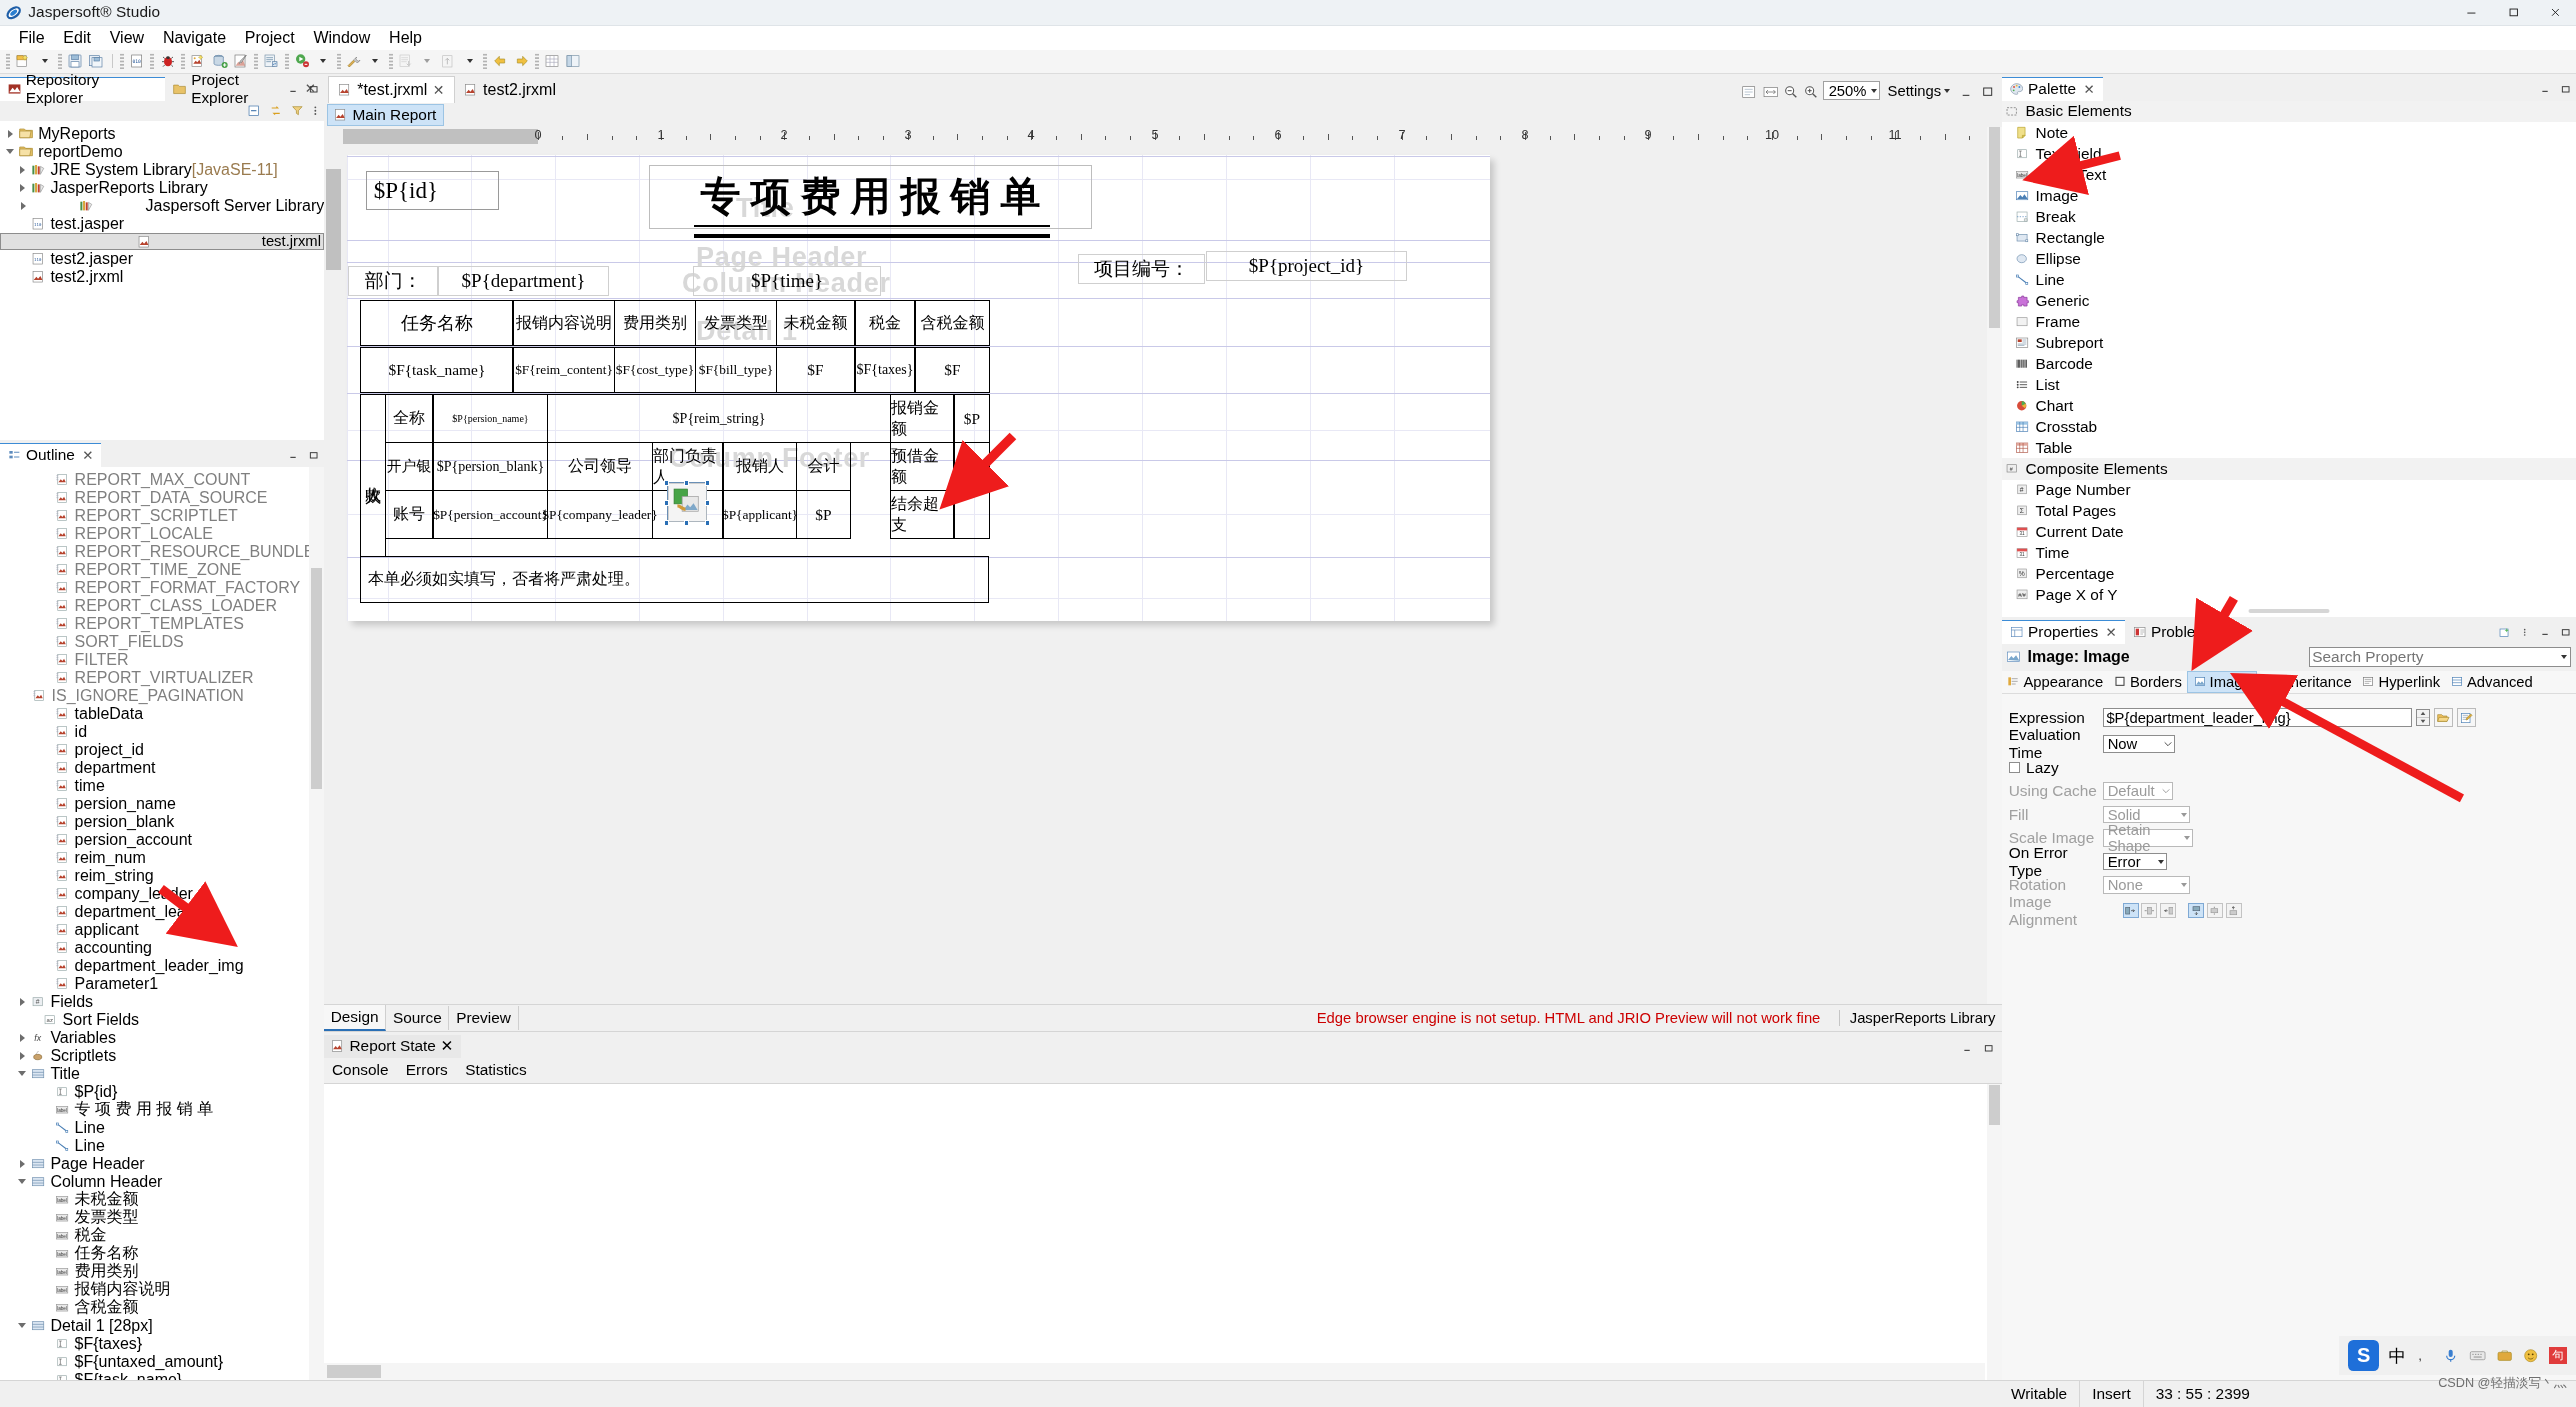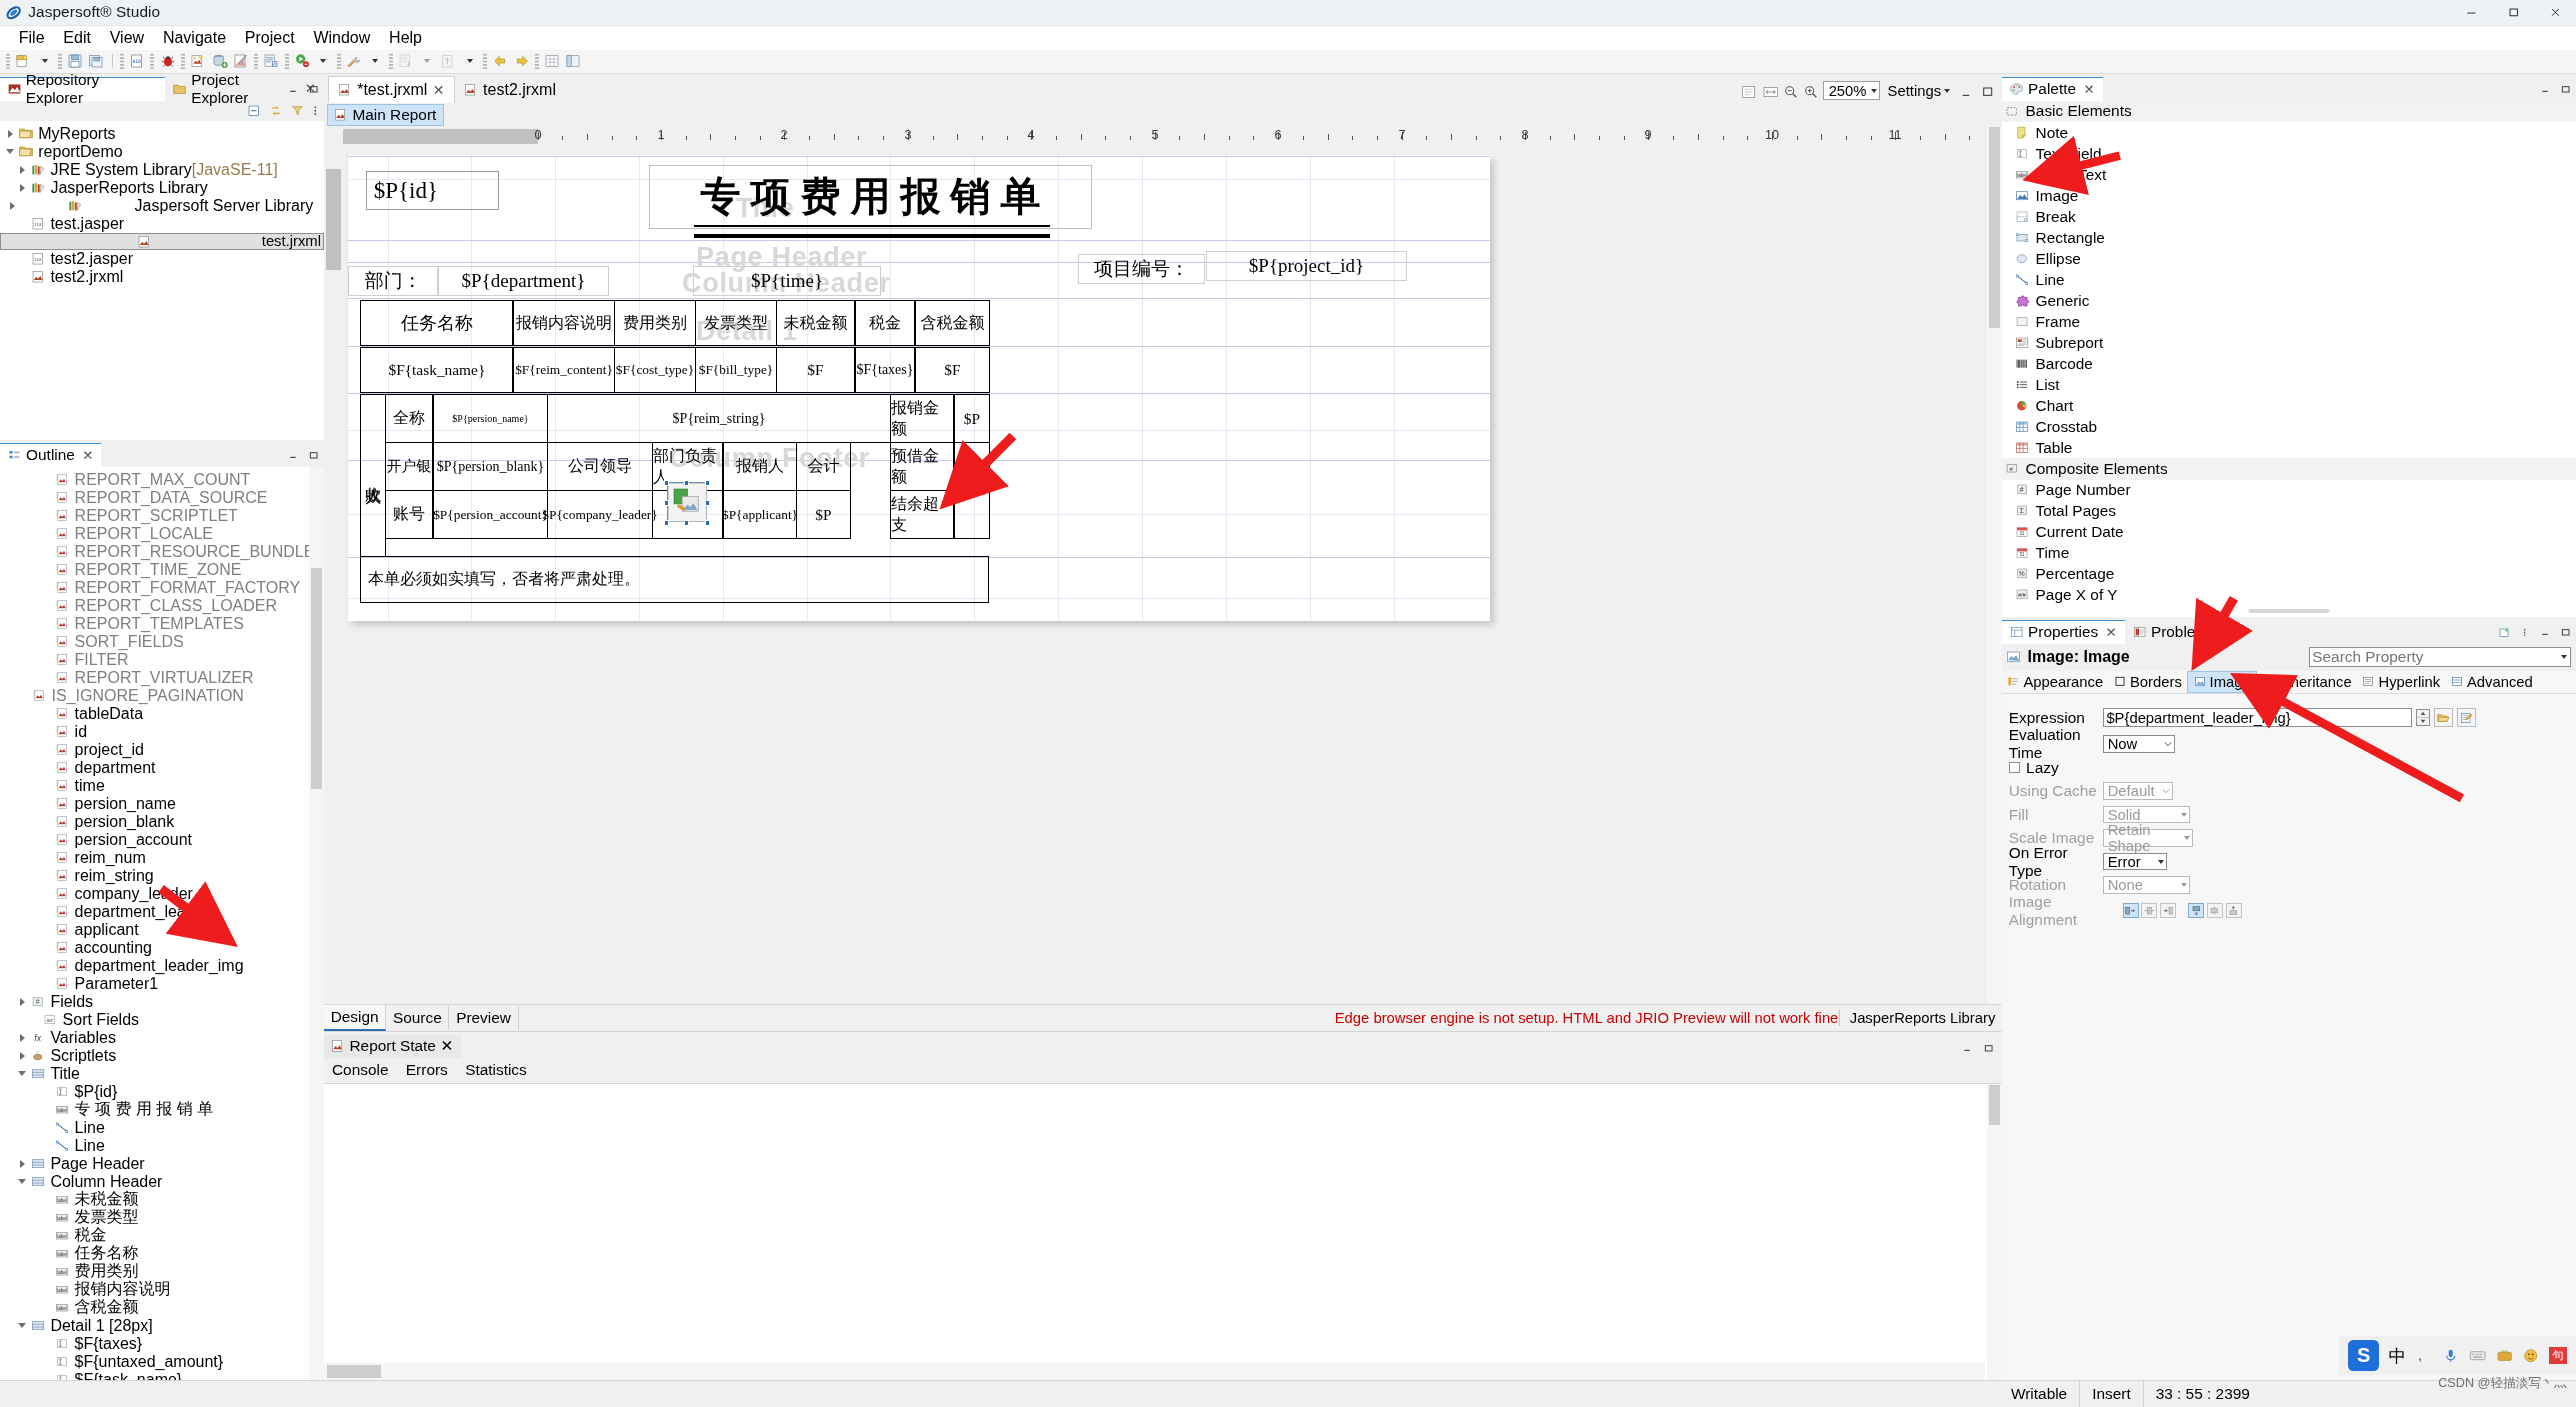--- a/index.html
+++ b/index.html
@@ -108,21 +108,21 @@
   .tbl-cell.thick { border-width:1.3px; }
   .hline { position:absolute; background:#000; }
 
   .sel-img { position:absolute; border:0.7px solid #6a8fb5; background:#fff;}
   .handle { position:absolute; width:5.4px; height:5.4px; background:#2a6fb5; border:0.7px solid #fff;}
 
   
   .dsp-bar { height:27px; background:#f0f0f0; display:flex; align-items:center; border-top:0.7px solid #d5d5d5; flex:0 0 auto; position:relative;}
   .dsp-tab { font-size:15.4px; padding:3.4px 6.7px; border-right:0.7px solid #cfcfcf;}
   .dsp-tab.active { border-bottom:2.7px solid #2a6fb5; background:#f7f7f7;}
-  .dsp-right { position:absolute; right:6.7px; display:flex; align-items:center; gap:1px; font-size:14.8px;}
+  .dsp-right { position:absolute; right:6.7px; display:flex; align-items:center; gap:19px; font-size:14.8px;}
   .warn { color:#cc0000; }
 
   
   .console { height:349px; flex:0 0 auto; display:flex; flex-direction:column; background:#f0f0f0; border-top:0.7px solid #d5d5d5;}
   .console-tabs { height:25.5px; display:flex; align-items:flex-end; position:relative;}
   .ctab { height:23px; display:flex; align-items:center; gap:4.7px; padding:0 7.4px; font-size:15.4px; background:#e4e4e4;}
   .ctab.active { background:#e8e8e8;}
   .console-sub { height:25.5px; display:flex; align-items:center; gap:17.4px; padding-left:8px; font-size:15.4px;}
   .console-body { flex:1 1 auto; background:#fff; border-top:0.7px solid #d5d5d5; position:relative;}
   .scroll-v { position:absolute; right:0; top:0; bottom:0; width:17.4px; background:#f5f5f5; }
@@ -443,21 +443,21 @@
                 <span class="ticon">
                   <svg width="14.8" height="13.4" viewBox="0 0 22 20">
                     <rect x="2" y="4" width="3" height="13" fill="#4a8f4a"></rect>
                     <rect x="6" y="3" width="3" height="14" fill="#d8a63a"></rect>
                     <rect x="10" y="5" width="3" height="12" fill="#c0432e"></rect>
                     <path d="M14 5l5 3-5 9z" fill="#e8e8e8" stroke="#999"></path>
                   </svg>
                 </span>
                 <span class="tlabel">JasperReports Library</span>
               </div>
-              <div class="trow" style="padding-left: 5px; gap: 47px;">
+              <div class="trow" style="padding-left: 16px; gap: 47px;">
                 <span class="tw">
                   <span class="arr"></span>
                 </span>
                 <span class="ticon">
                   <svg width="14.8" height="13.4" viewBox="0 0 22 20">
                     <rect x="2" y="4" width="3" height="13" fill="#4a8f4a"></rect>
                     <rect x="6" y="3" width="3" height="14" fill="#d8a63a"></rect>
                     <rect x="10" y="5" width="3" height="12" fill="#c0432e"></rect>
                     <path d="M14 5l5 3-5 9z" fill="#e8e8e8" stroke="#999"></path>
                   </svg>

